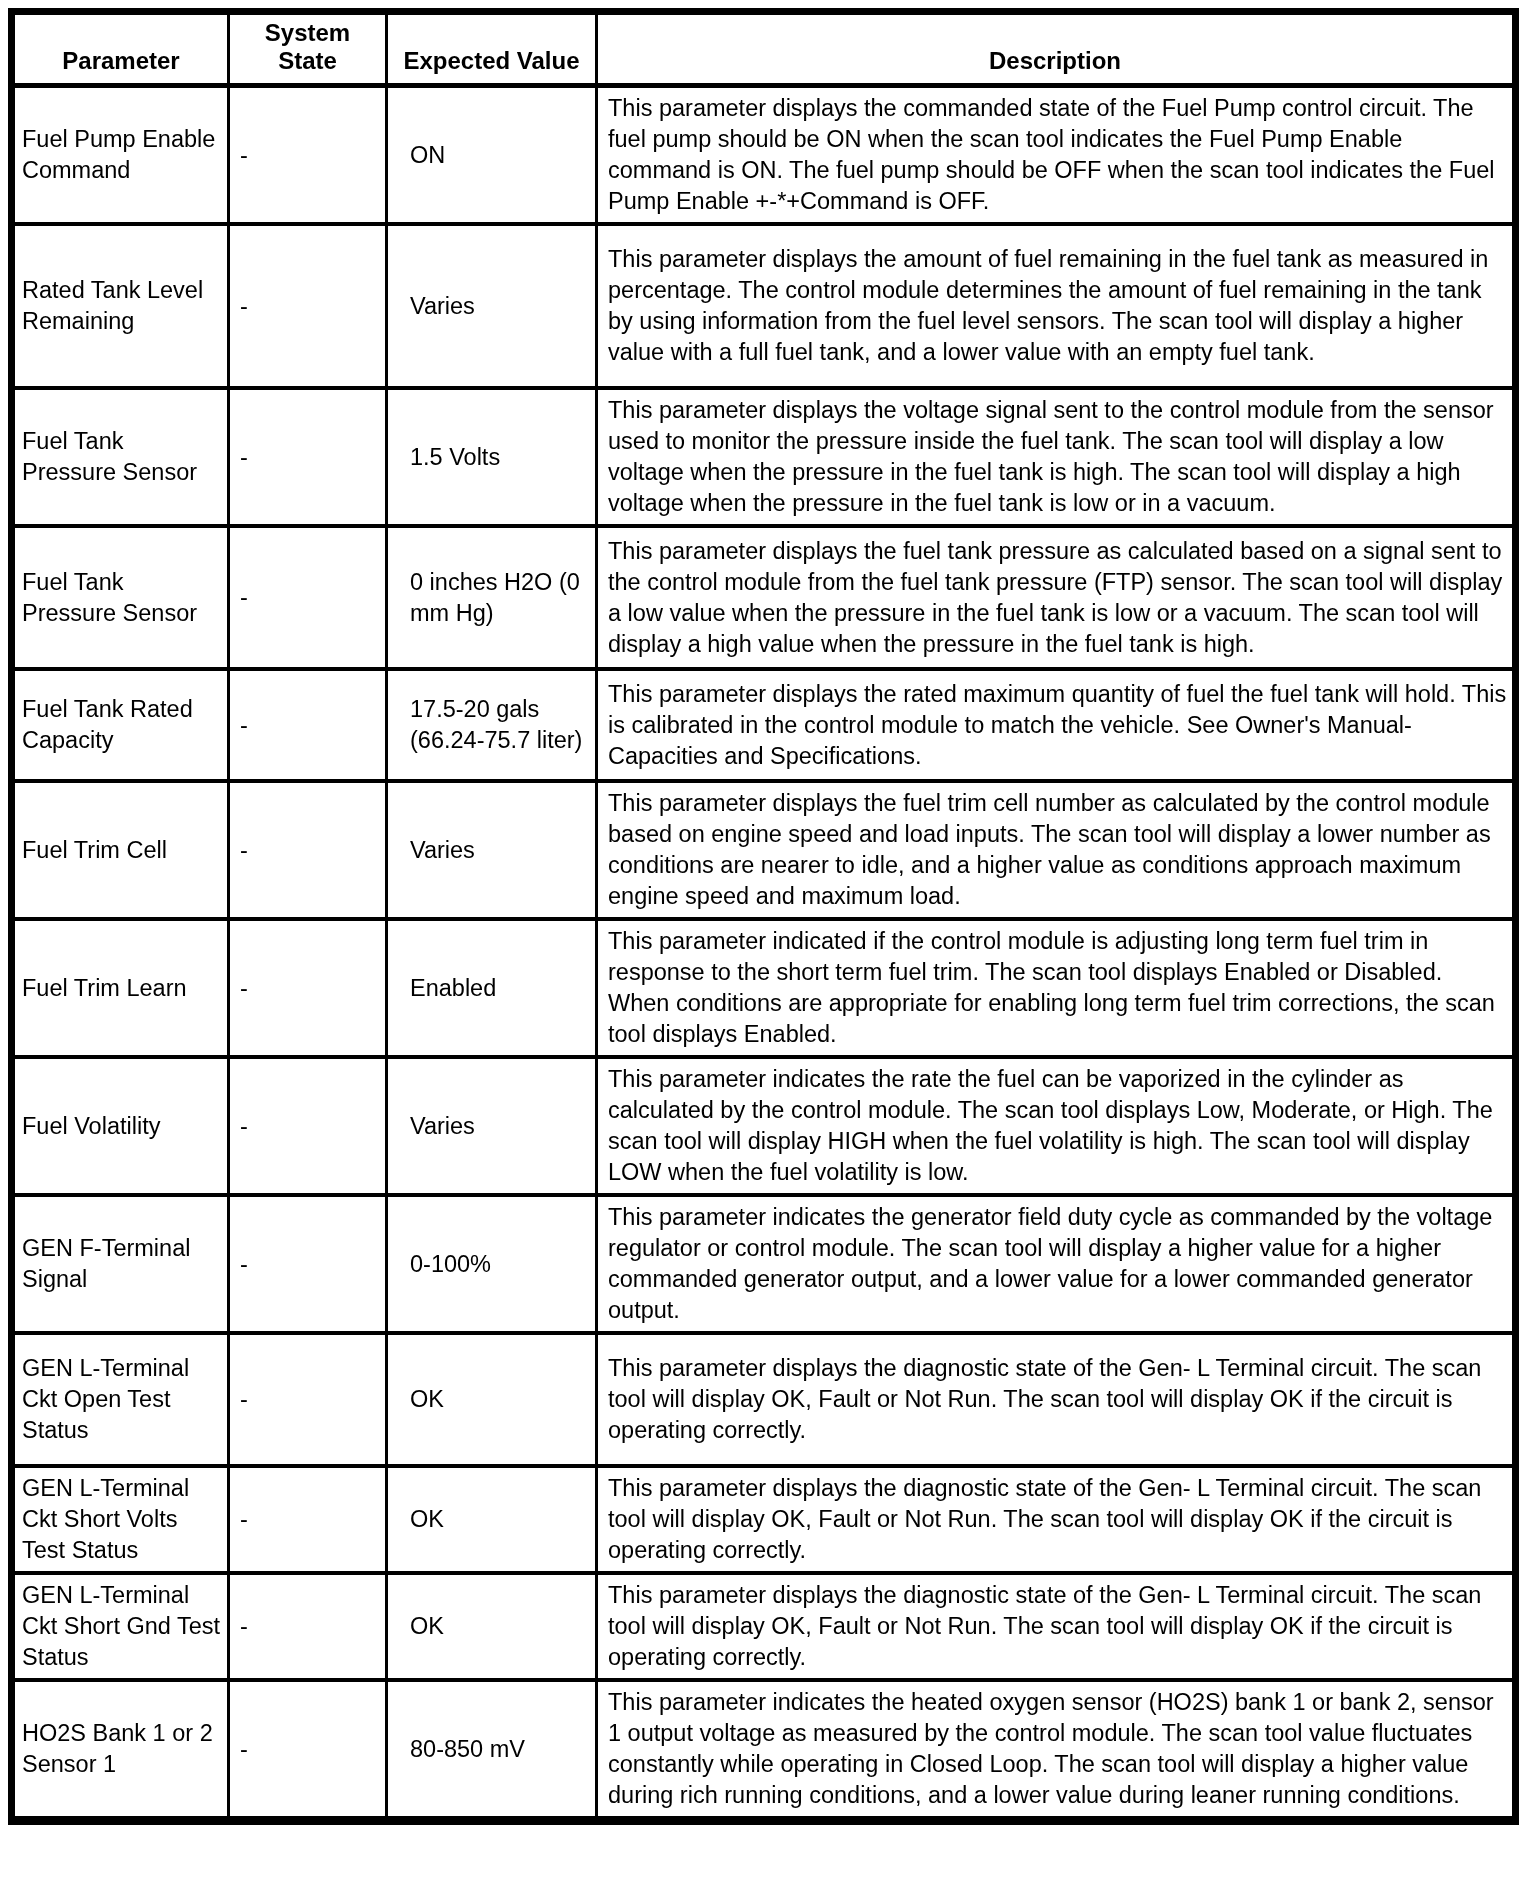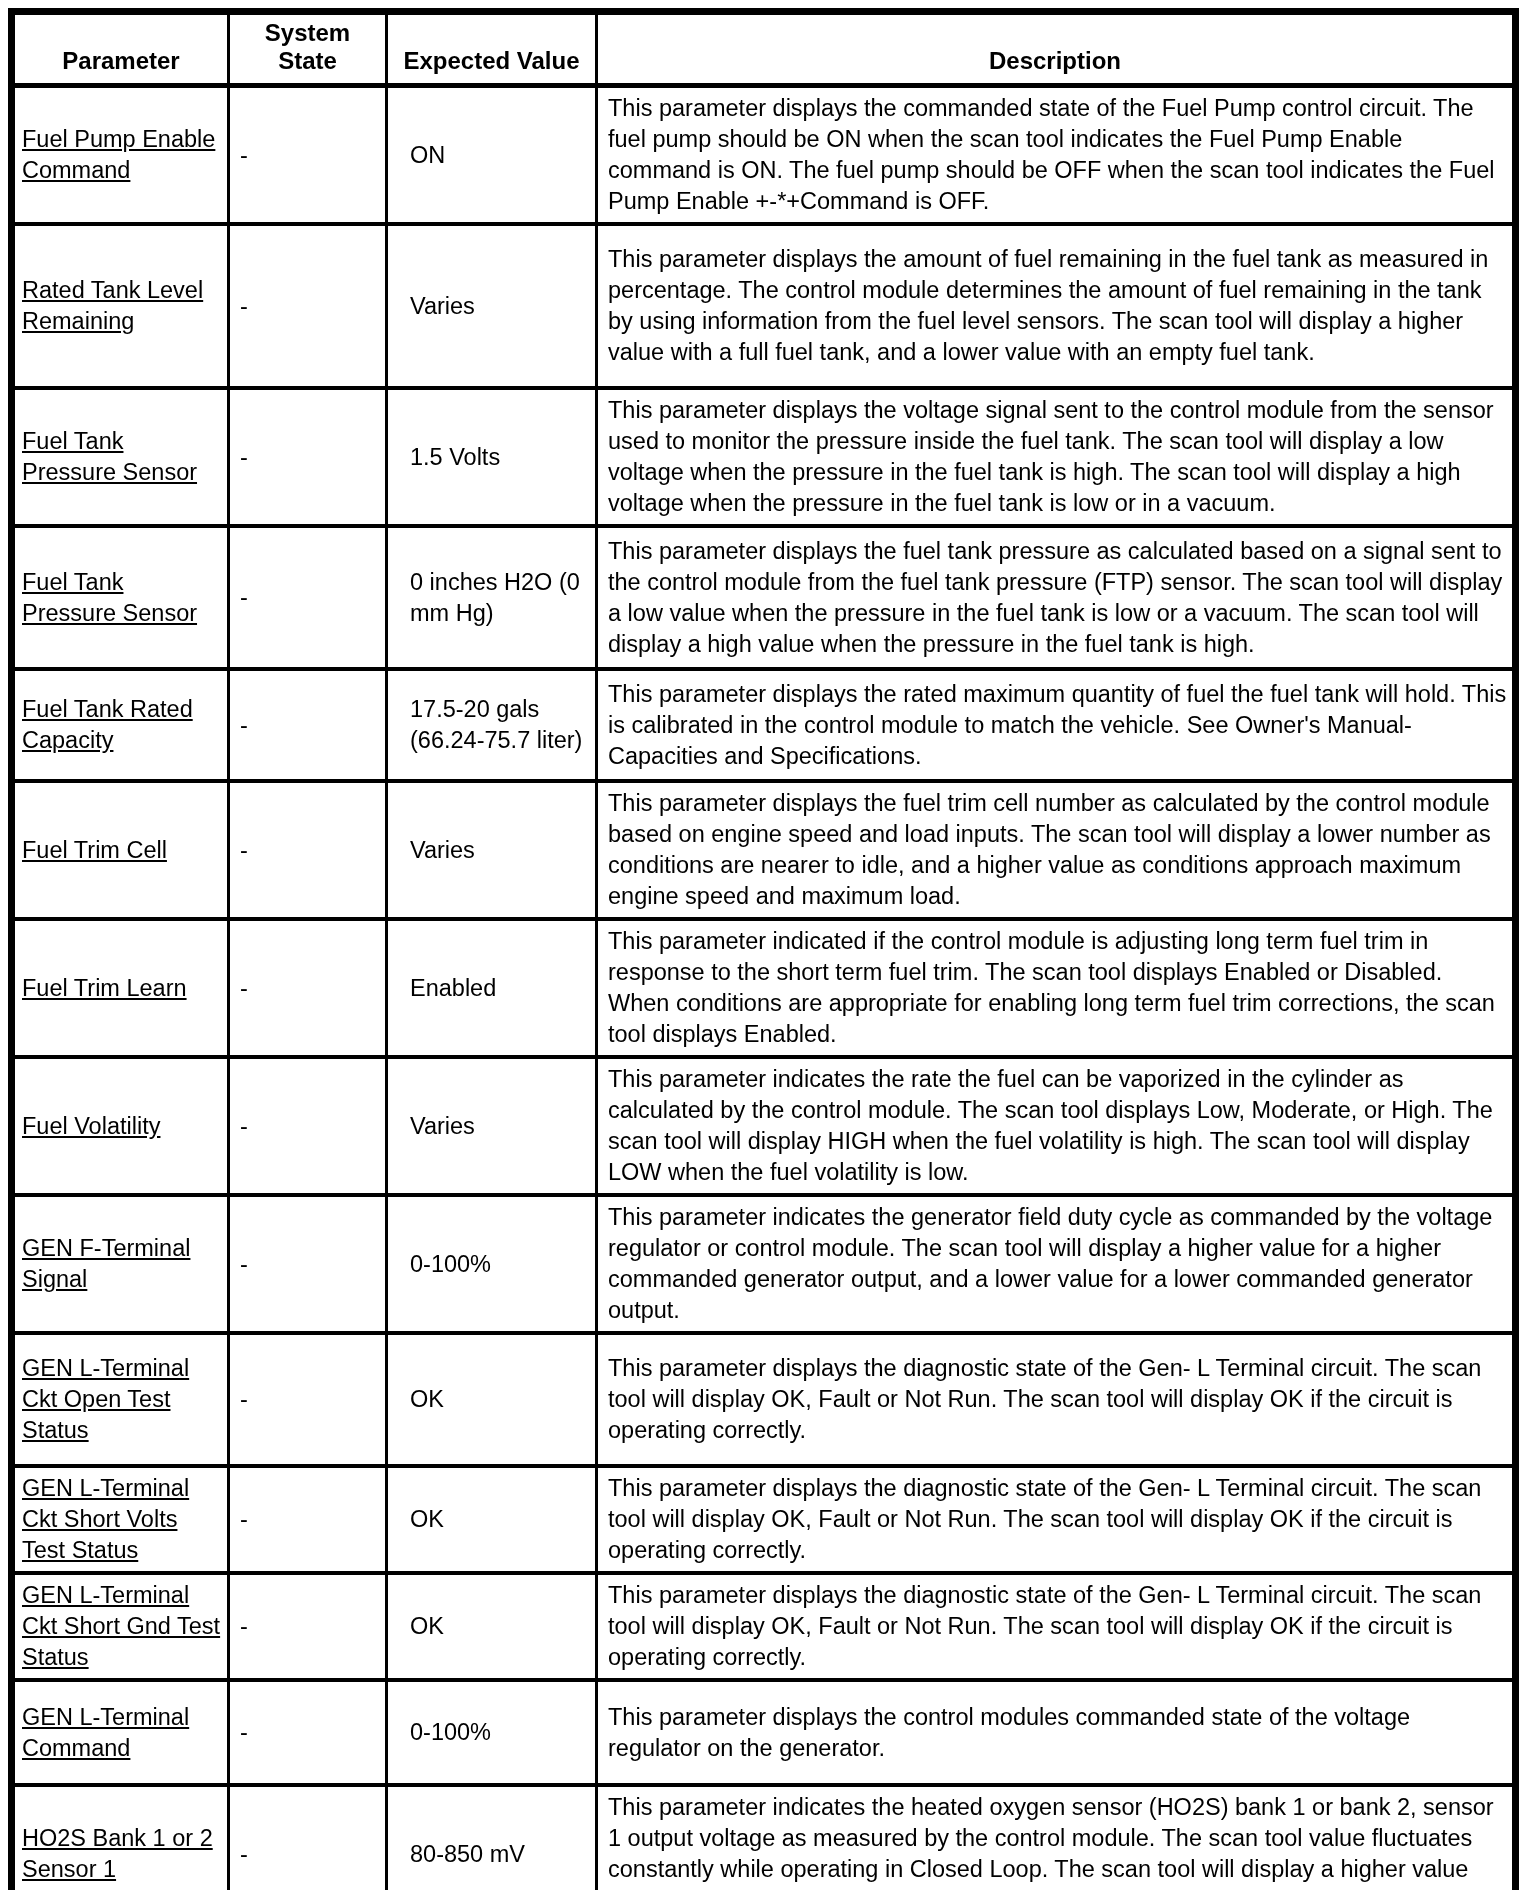--- a/index.html
+++ b/index.html
@@ -45,21 +45,21 @@
     line-height: 28px;
     padding: 4px 6px 8px 6px;
   }
   tbody td {
     vertical-align: middle;
     font-size: 23.5px;
     font-weight: normal;
     line-height: 31px;
     text-align: left;
   }
-  td.param { padding: 4px 4px 4px 7px; text-decoration: underline; }
+  td.param { padding: 4px 4px 4px 7px; }
   td.state { padding: 4px 4px 4px 10px; }
   td.value { padding: 4px 4px 4px 22px; }
   td.desc  { padding: 5px 5px 5px 10px; }
 
   
   tbody tr:nth-child(1)  { height: 130px; }
   tbody tr:nth-child(2)  { height: 164px; }
   tbody tr:nth-child(3)  { height: 133px; }
   tbody tr:nth-child(4)  { height: 143px; }
   tbody tr:nth-child(5)  { height: 112px; }
@@ -172,26 +172,20 @@
     <td class="desc">This parameter displays the diagnostic state of the Gen- L Terminal circuit. The scan tool will display OK, Fault or Not Run. The scan tool will display OK if the circuit is operating correctly.</td>
   </tr>
 
   <tr>
     <td class="param">GEN L-Terminal Ckt Short Gnd Test Status</td>
     <td class="state">-</td>
     <td class="value">OK</td>
     <td class="desc">This parameter displays the diagnostic state of the Gen- L Terminal circuit. The scan tool will display OK, Fault or Not Run. The scan tool will display OK if the circuit is operating correctly.</td>
   </tr>
 
-  <tr>
-    <td class="param">GEN L-Terminal Command</td>
-    <td class="state">-</td>
-    <td class="value">0-100%</td>
-    <td class="desc">This parameter displays the control modules commanded state of the voltage regulator on the generator.</td>
-  </tr>
 
   <tr>
     <td class="param">HO2S Bank 1 or 2 Sensor 1</td>
     <td class="state">-</td>
     <td class="value">80-850 mV</td>
     <td class="desc">This parameter indicates the heated oxygen sensor (HO2S) bank 1 or bank 2, sensor 1 output voltage as measured by the control module. The scan tool value fluctuates constantly while operating in Closed Loop. The scan tool will display a higher value during rich running conditions, and a lower value during leaner running conditions.</td>
   </tr>
 </tbody>
   </table>
 </div>

